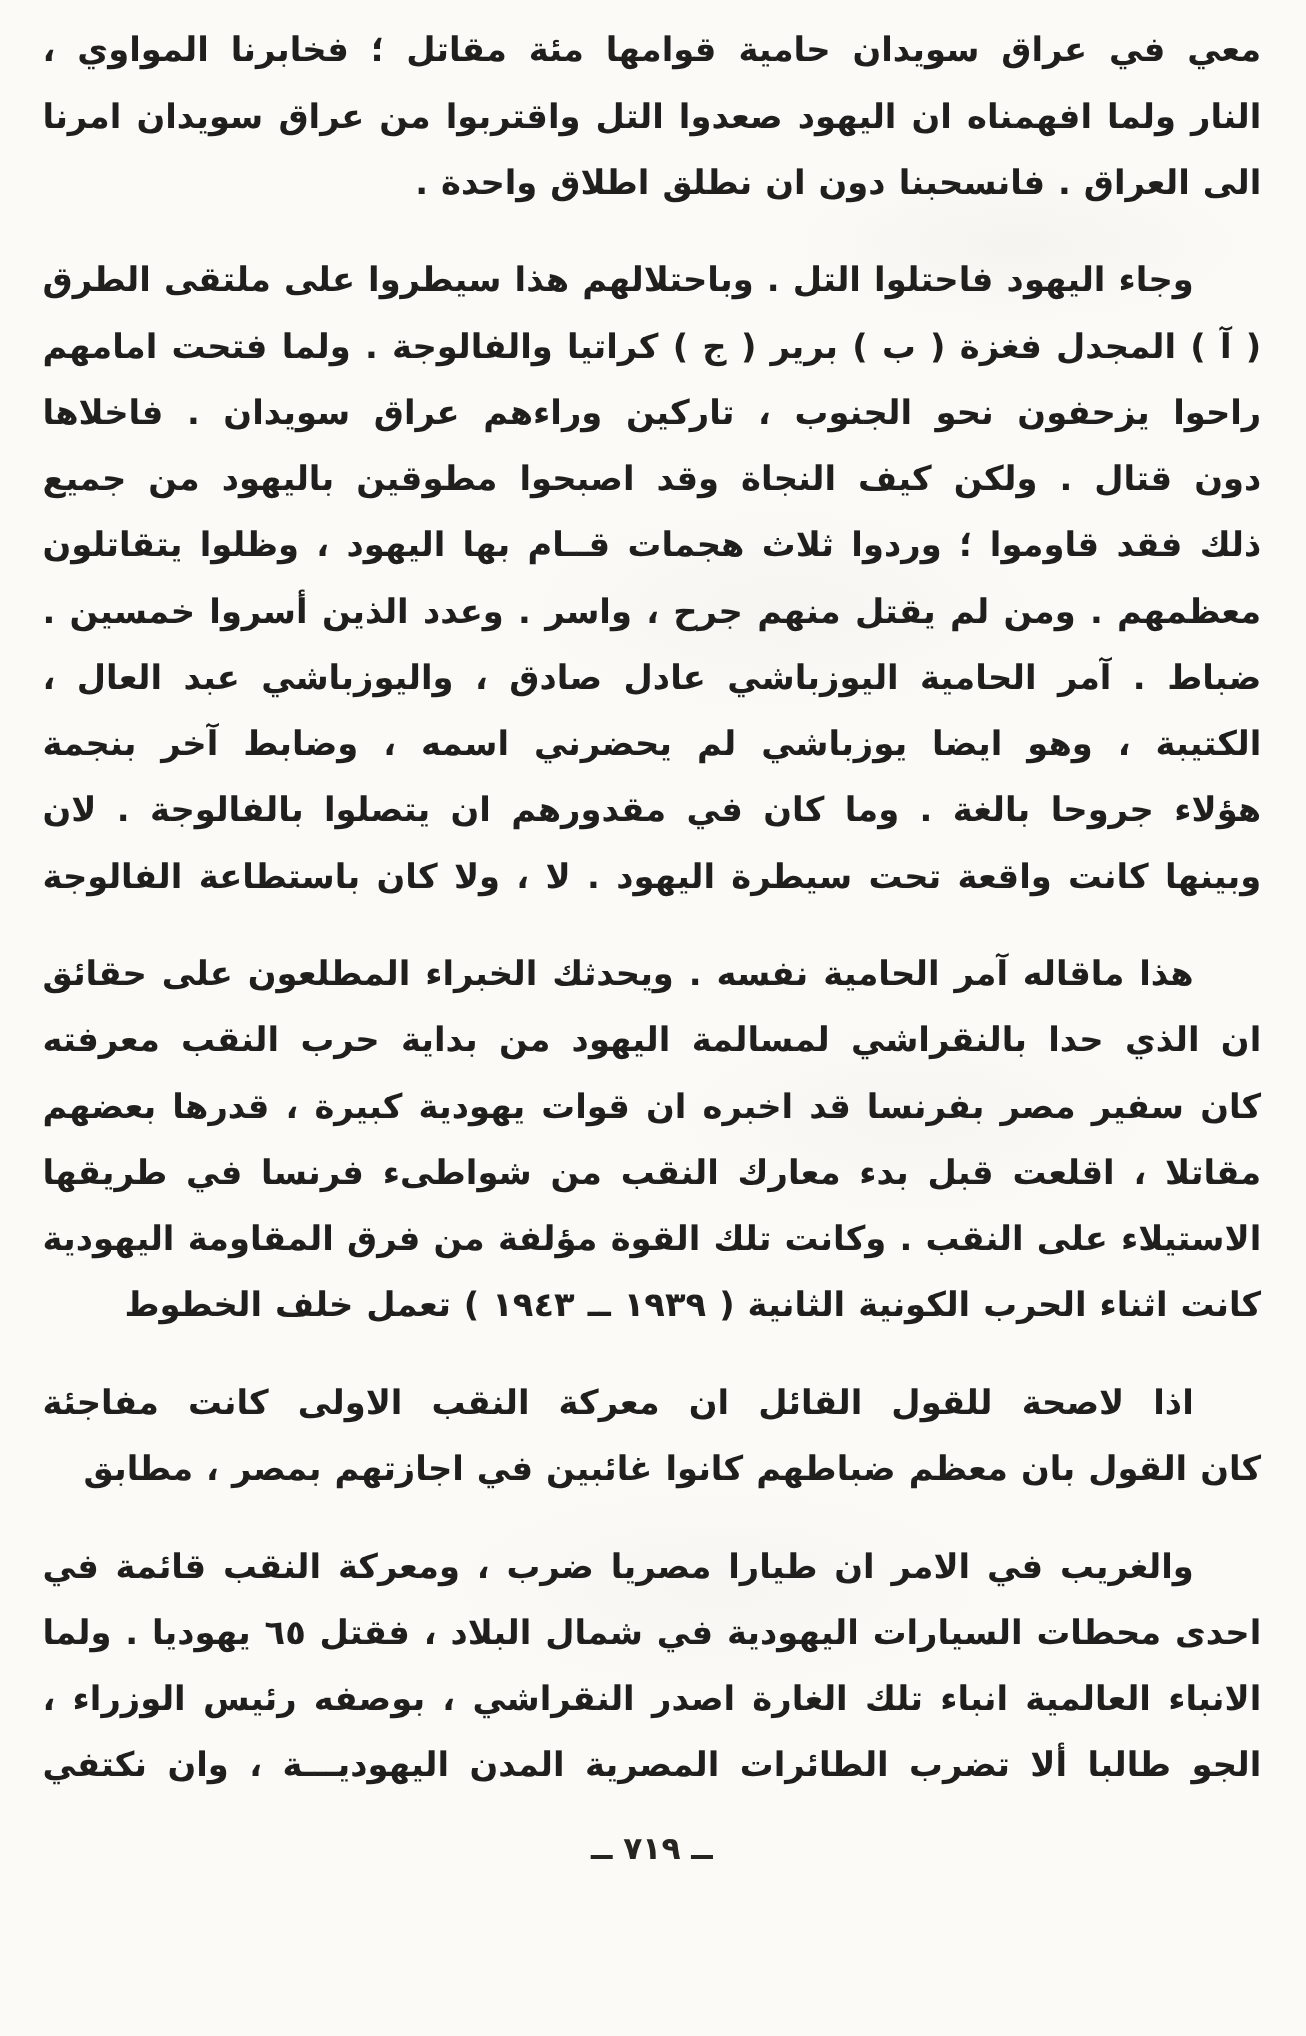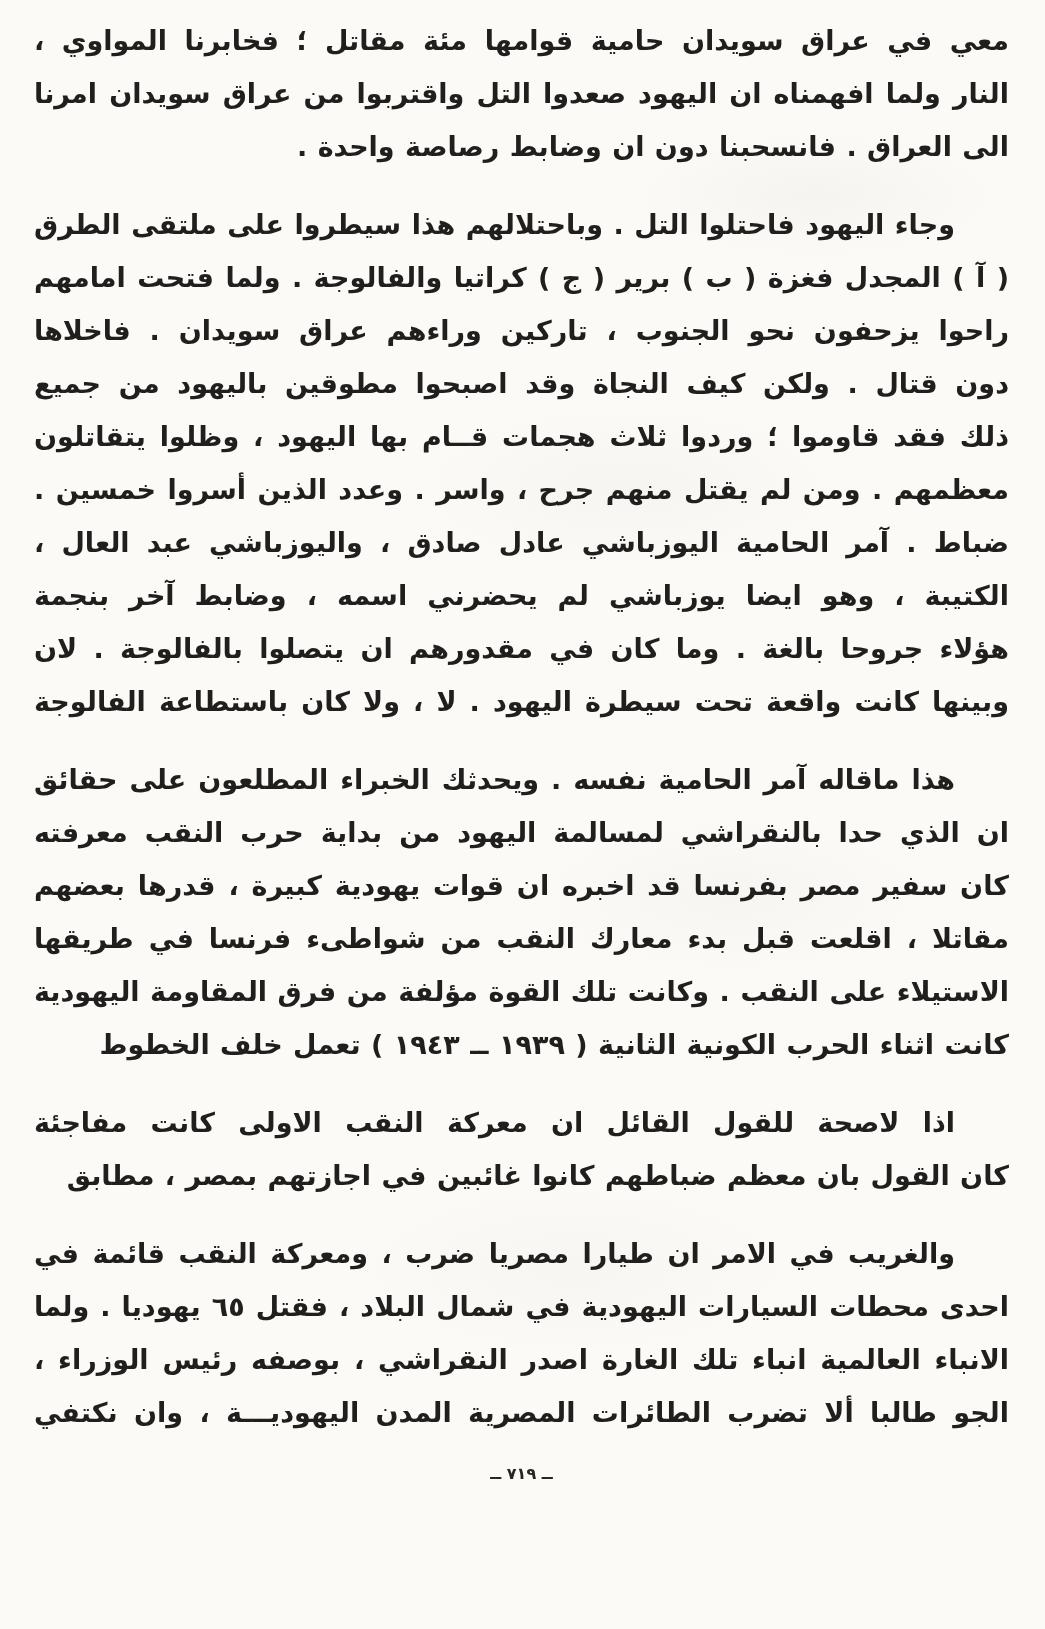--- a/index.html
+++ b/index.html
@@ -47,35 +47,35 @@
   }
   .line.end {
     text-align: right;
     text-align-last: right;
   }
   .line.ind {
     padding-right: 54px;
   }
   .page-number {
     text-align: center;
-    font-size: 16px;
+    font-size: 25px;
     letter-spacing: 3px;
     color: #26251f;
   }
 </style>
 </head>
 <body>
 
 <div class="page">
   <main class="text-block">
 
     <div class="para">
       <div class="line">معي في عراق سويدان حامية قوامها مئة مقاتل ؛ فخابرنا المواوي ، فنهانا عن اطلاق</div>
       <div class="line">النار ولما افهمناه ان اليهود صعدوا التل واقتربوا من عراق سويدان امرنا بالانسحاب</div>
-      <div class="line end">الى العراق . فانسحبنا دون ان وضابط رصاصة واحدة .</div>
+      <div class="line end">الى العراق . فانسحبنا دون ان نطلق اطلاق واحدة .</div>
     </div>
 
     <div class="para">
       <div class="line ind">وجاء اليهود فاحتلوا التل . وباحتلالهم هذا سيطروا على ملتقى الطرق المؤدية الى</div>
       <div class="line">( آ ) المجدل فغزة ( ب ) برير ( ج ) كراتيا والفالوجة . ولما فتحت امامهم طريق برير ،</div>
       <div class="line">راحوا يزحفون نحو الجنوب ، تاركين وراءهم عراق سويدان . فاخلاها المصريون</div>
       <div class="line">دون قتال . ولكن كيف النجاة وقد اصبحوا مطوقين باليهود من جميع الجهات ؟ ومع</div>
       <div class="line">ذلك فقد قاوموا ؛ وردوا ثلاث هجمات قــام بها اليهود ، وظلوا يتقاتلون الى ان قتل</div>
       <div class="line">معظمهم . ومن لم يقتل منهم جرح ، واسر . وعدد الذين أسروا خمسين . اربعة منهم</div>
       <div class="line">ضباط . آمر الحامية اليوزباشي عادل صادق ، واليوزباشي عبد العال ، واركان حرب</div>

